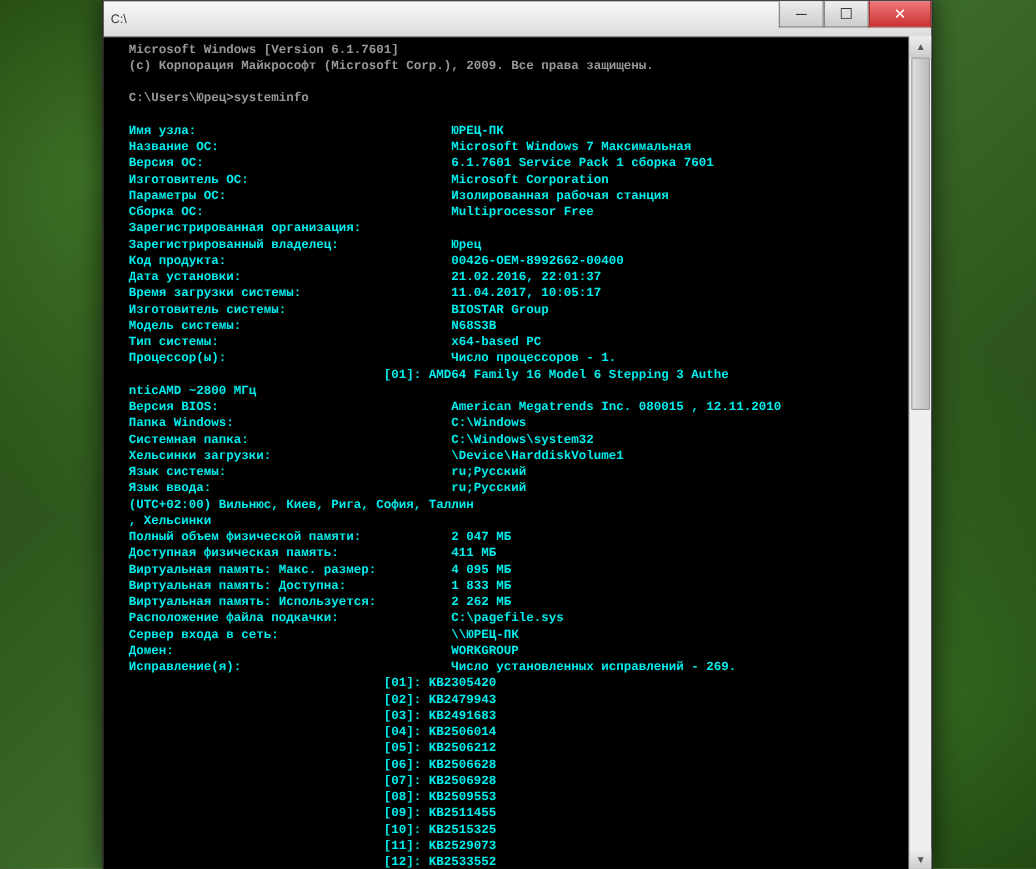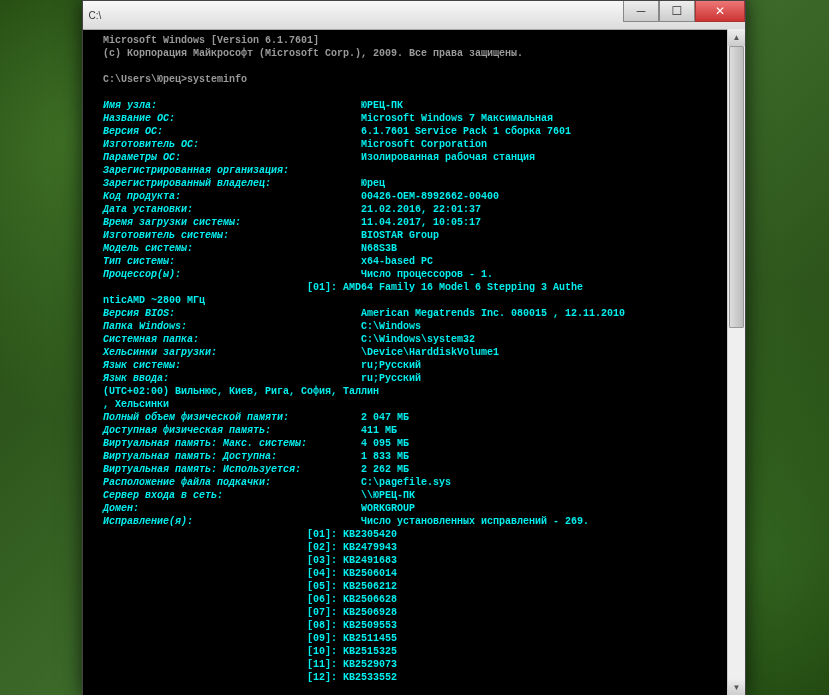--- a/index.html
+++ b/index.html
@@ -127,21 +127,21 @@
     font-size: 8px;
     color: #555;
   }
   .scroll-arrow.up { top: 0; }
   .scroll-arrow.down { bottom: 0; }
   .line { white-space: pre; }
   .gray { color: #999; }
   .cyan { color: #0ee; }
   .gap { height: 13px; }
   .kv { display: flex; }
-  .kv .k { width: 258px; flex-shrink: 0; font-style: italic; }
+  .kv .k { width: 258px; flex-shrink: 0; }
   .kv .v { }
 </style>
 </head>
 <body>
 <div class="desktop-bg"></div>
 
 <div class="window">
   <div class="titlebar">
     <span class="title-icon">C:\</span>
     <div class="win-buttons">
@@ -172,20 +172,24 @@
         </div>
         <div class="kv cyan">
           <span class="k">Изготовитель ОС:</span>
           <span class="v">Microsoft Corporation</span>
         </div>
         <div class="kv cyan">
           <span class="k">Параметры ОС:</span>
           <span class="v">Изолированная рабочая станция</span>
         </div>
         <div class="kv cyan">
+          <span class="k">Сборка ОС:</span>
+          <span class="v">Multiprocessor Free</span>
+        </div>
+        <div class="kv cyan">
           <span class="k">Зарегистрированная организация:</span>
           <span class="v"></span>
         </div>
         <div class="kv cyan">
           <span class="k">Зарегистрированный владелец:</span>
           <span class="v">Юрец</span>
         </div>
         <div class="kv cyan">
           <span class="k">Код продукта:</span>
           <span class="v">00426-OEM-8992662-00400</span>
@@ -250,21 +254,21 @@
     <div id="info-block3">
         <div class="kv cyan">
           <span class="k">Полный объем физической памяти:</span>
           <span class="v">2 047 МБ</span>
         </div>
         <div class="kv cyan">
           <span class="k">Доступная физическая память:</span>
           <span class="v">411 МБ</span>
         </div>
         <div class="kv cyan">
-          <span class="k">Виртуальная память: Макс. системы:</span>
+          <span class="k">Виртуальная память: Макс. размер:</span>
           <span class="v">4 095 МБ</span>
         </div>
         <div class="kv cyan">
           <span class="k">Виртуальная память: Доступна:</span>
           <span class="v">1 833 МБ</span>
         </div>
         <div class="kv cyan">
           <span class="k">Виртуальная память: Используется:</span>
           <span class="v">2 262 МБ</span>
         </div>

